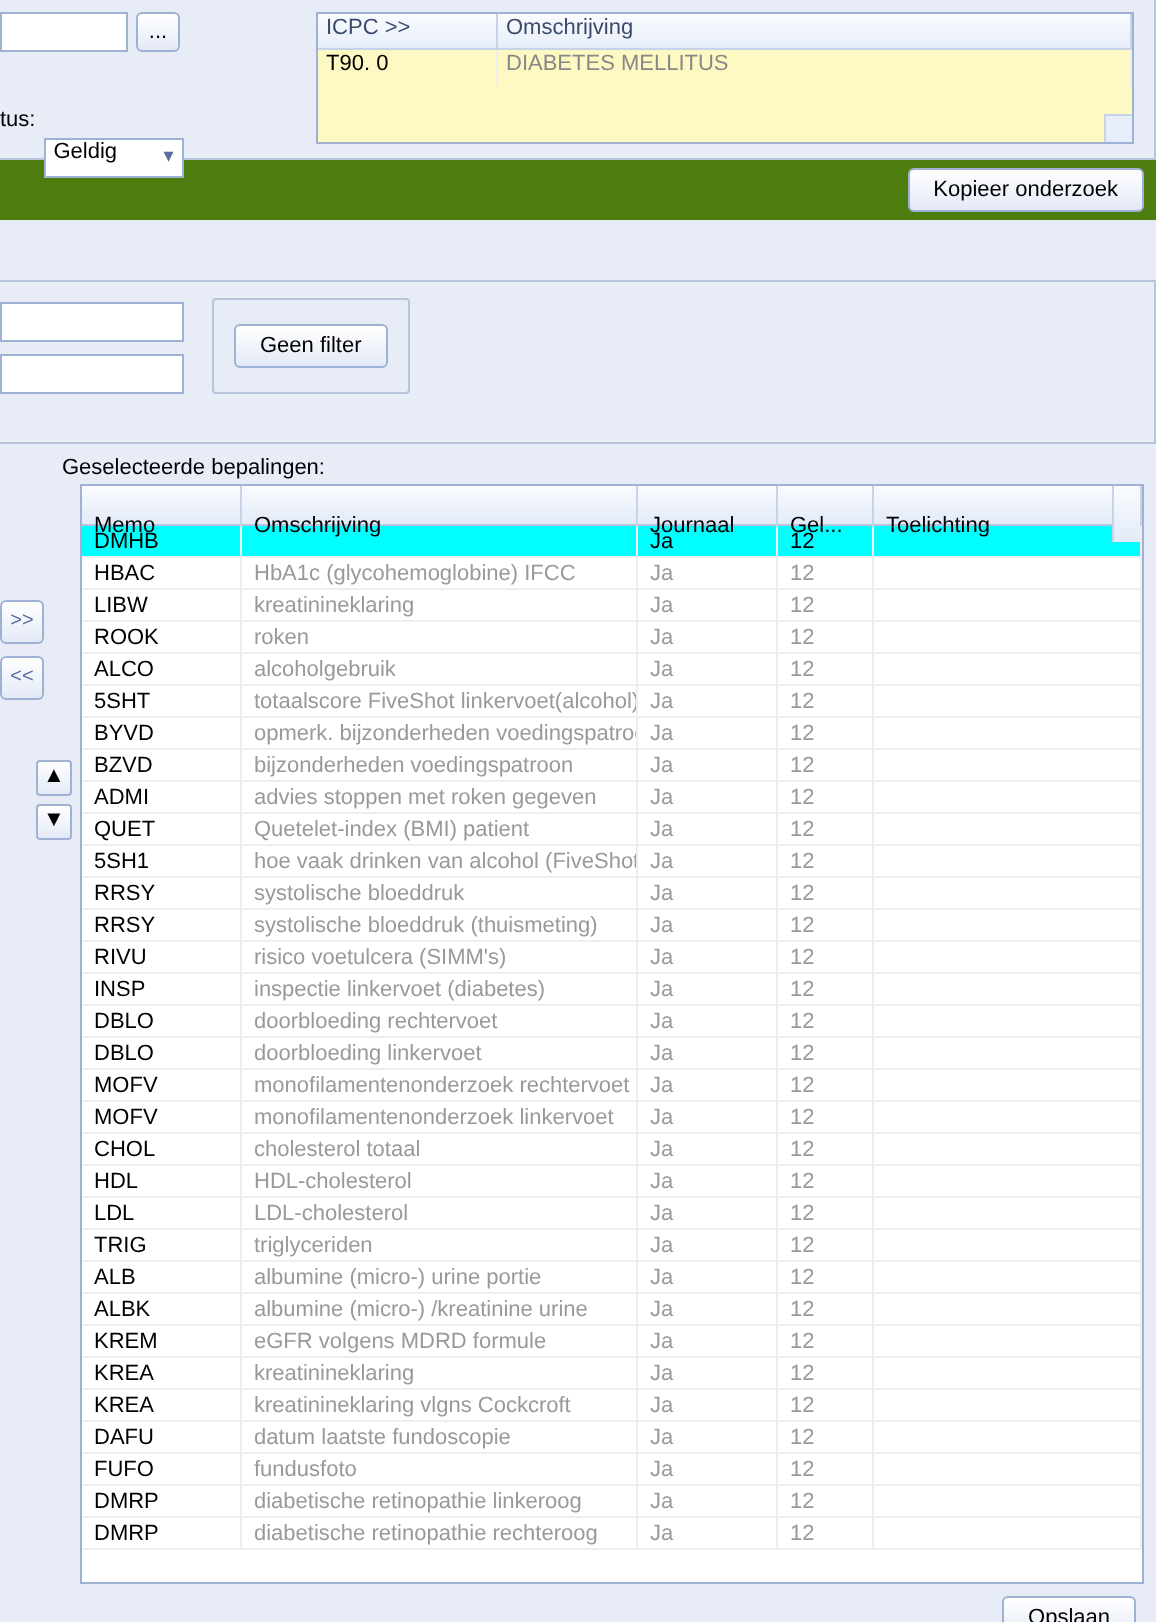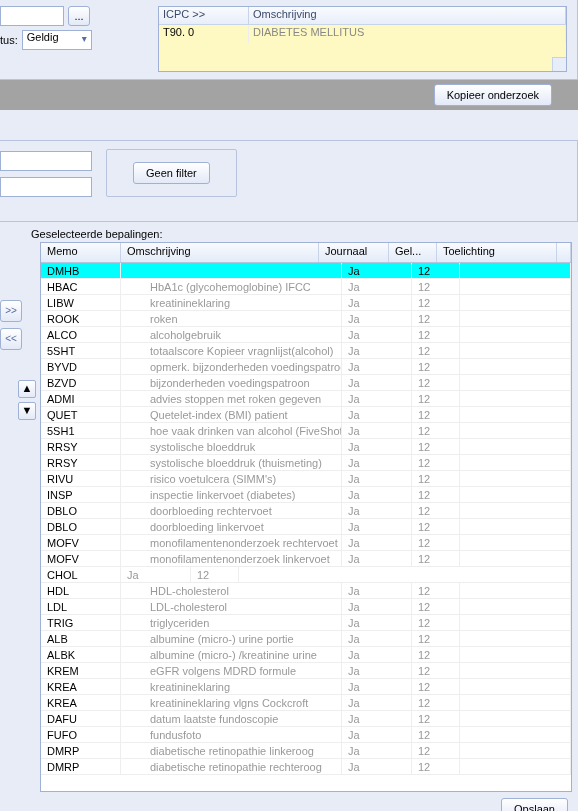--- a/index.html
+++ b/index.html
@@ -3,49 +3,49 @@
 <meta charset="utf-8">
 <style>
   * { box-sizing: border-box; font-family: Tahoma, Arial, sans-serif; font-size: 11px; }
   body { margin: 0; background: #e8ecf7; width: 578px; height: 811px; overflow: hidden; }
   .top-panel { padding: 6px 6px 6px 0; background: #e8ecf7; border: 1px solid #b8c4de; border-top:none; border-left:none; position:relative; height:80px;}
   .top-left { position:absolute; left:0; top:6px; display:flex; flex-direction:column; gap:4px;}
   .input-row { display:flex; align-items:center; gap:4px; }
   .txt { background:#fff; border:1px solid #9fb2d6; height:20px; padding:0 4px; }
   .btn-dots { width:22px; height:20px; background:linear-gradient(#fff,#e3e9f7); border:1px solid #9fb2d6; border-radius:3px; text-align:center; line-height:18px; cursor:pointer;}
   .label { color:#000;}
-  .select { background:#fff; border:1px solid #9fb2d6; height:20px; width:70px; padding:0 18px 0 4px; position:relative;}
+  .select { background:#fff; border:1px solid #9fb2d6; height:20px; width:70px; padding:0 18px 0 4px; position:relative;margin-top:39px;}
   .select::after { content:"▾"; position:absolute; right:4px; top:2px; color:#5a6fa0; font-size:10px;}
   .icpc-table { position:absolute; left:158px; top:6px; right:10px; background:#fef9c3; border:1px solid #9fb2d6; height:66px;}
   .icpc-head { display:flex; background:linear-gradient(#f9fbfe,#e8eef9); border-bottom:1px solid #c7d3e8; height:18px;}
   .icpc-head div { border-right:1px solid #c7d3e8; padding:1px 4px; color:#3b4a6b;}
   .icpc-body { display:flex; height:18px;}
   .icpc-body div { border-right:1px solid #eee; padding:1px 4px; color:#888;}
   .icpc-scroll { position:absolute; right:0; bottom:0; width:14px; height:14px; background:#e8eef9; border-left:1px solid #c7d3e8; border-top:1px solid #c7d3e8;}
   .btn { background:linear-gradient(#fff,#e3e9f7); border:1px solid #9fb2d6; border-radius:3px; padding:4px 12px; cursor:pointer; color:#000;}
-  .copy-row { text-align:right; padding:4px 26px; background:#a3a3a3;}
+  .copy-row { text-align:right; padding:4px 6px; background:#4d7c0f;}
   
   .mid-panel { margin-top:30px; padding:6px 6px 6px 0; background:#e8ecf7; border:1px solid #b8c4de; border-left:none; position:relative; height:82px;}
   .mid-inputs { position:absolute; left:0; top:10px; display:flex; flex-direction:column; gap:6px;}
   .mid-inputs .txt { width:92px;}
-  .geen-filter-box { position:absolute; left:106px; top:8px; border:1px solid #b8c4de; background:#e8ecf7; padding:12px 26px; border-radius:2px;}
+  .geen-filter-box { position:absolute; left:106px; top:8px; border:1px solid #b8c4de; background:#e8ecf7; padding:12px 10px; border-radius:2px;}
   
   .sel-label { margin:6px 0 2px 31px; color:#000;}
   .grid-area { position:relative; margin-left:40px; margin-right:6px; background:#fff; border:1px solid #9fb2d6; height:550px;}
   .ghead { display:flex; background:linear-gradient(#f9fbfe,#e3ebf8); border-bottom:1px solid #b8c4de; height:20px;}
-  .ghead div { border-right:1px solid #c7d3e8; padding:2px 6px; color:#000; overflow:hidden; white-space:nowrap; text-overflow:ellipsis;}
+  .ghead div { border-right:1px solid #c7d3e8; padding:14px 6px; color:#000; overflow:hidden; white-space:nowrap; text-overflow:ellipsis;}
   .gbody { overflow-y:auto; overflow-x:hidden; height:528px;}
   .grow { display:flex; height:16px; border-bottom:1px solid #eee;}
   .grow div { border-right:1px solid #eee; padding:0 6px; color:#999; overflow:hidden; white-space:nowrap; line-height:16px;}
   .grow.sel { background:#00ffff;}
   .grow.sel div { color:#000;}
   .grow.sel .c2 { color:#d0d000;}
   .c1 { width:80px; color:#000 !important;}
   .grow.sel .c1{color:#000 !important;}
-  .c2 { width:198px;margin-left:23px;}
+  .c2 { width:198px;}
   .c3 { width:70px;}
   .c4 { width:48px;}
   .c5 { flex:1;}
   .h1 { width:80px;} .h2{width:198px;} .h3{width:70px;} .h4{width:48px;} .h5{flex:1;}
   .hscroll { width:14px; background:linear-gradient(#f9fbfe,#e3ebf8);}
   
   .side-btns { position:absolute; left:0; top:300px; display:flex; flex-direction:column; gap:6px;}
   .side-btn { width:22px; height:22px; background:linear-gradient(#fff,#e3e9f7); border:1px solid #9fb2d6; border-radius:3px; text-align:center; line-height:20px; font-size:10px; color:#5a6fa0; cursor:pointer;}
   .arrow-btns { position:absolute; left:18px; top:380px; display:flex; flex-direction:column; gap:4px;}
   .arrow-btn { width:18px; height:18px; background:linear-gradient(#fff,#e3e9f7); border:1px solid #9fb2d6; border-radius:2px; text-align:center; line-height:14px; cursor:pointer;}
@@ -143,21 +143,21 @@
       </div>
       <div class="grow">
         <div class="c1 row-memo">ALCO</div>
         <div class="c2">alcoholgebruik</div>
         <div class="c3">Ja</div>
         <div class="c4">12</div>
         <div class="c5"></div>
       </div>
       <div class="grow">
         <div class="c1 row-memo">5SHT</div>
-        <div class="c2">totaalscore Kopieer vragnlijst(alcohol)</div>
+        <div class="c2">totaalscore FiveShot linkervoet(alcohol)</div>
         <div class="c3">Ja</div>
         <div class="c4">12</div>
         <div class="c5"></div>
       </div>
       <div class="grow">
         <div class="c1 row-memo">BYVD</div>
         <div class="c2">opmerk. bijzonderheden voedingspatroon</div>
         <div class="c3">Ja</div>
         <div class="c4">12</div>
         <div class="c5"></div>
@@ -241,20 +241,21 @@
       </div>
       <div class="grow">
         <div class="c1 row-memo">MOFV</div>
         <div class="c2">monofilamentenonderzoek linkervoet</div>
         <div class="c3">Ja</div>
         <div class="c4">12</div>
         <div class="c5"></div>
       </div>
       <div class="grow">
         <div class="c1 row-memo">CHOL</div>
+        <div class="c2">cholesterol totaal</div>
         <div class="c3">Ja</div>
         <div class="c4">12</div>
         <div class="c5"></div>
       </div>
       <div class="grow">
         <div class="c1 row-memo">HDL</div>
         <div class="c2">HDL-cholesterol</div>
         <div class="c3">Ja</div>
         <div class="c4">12</div>
         <div class="c5"></div>

